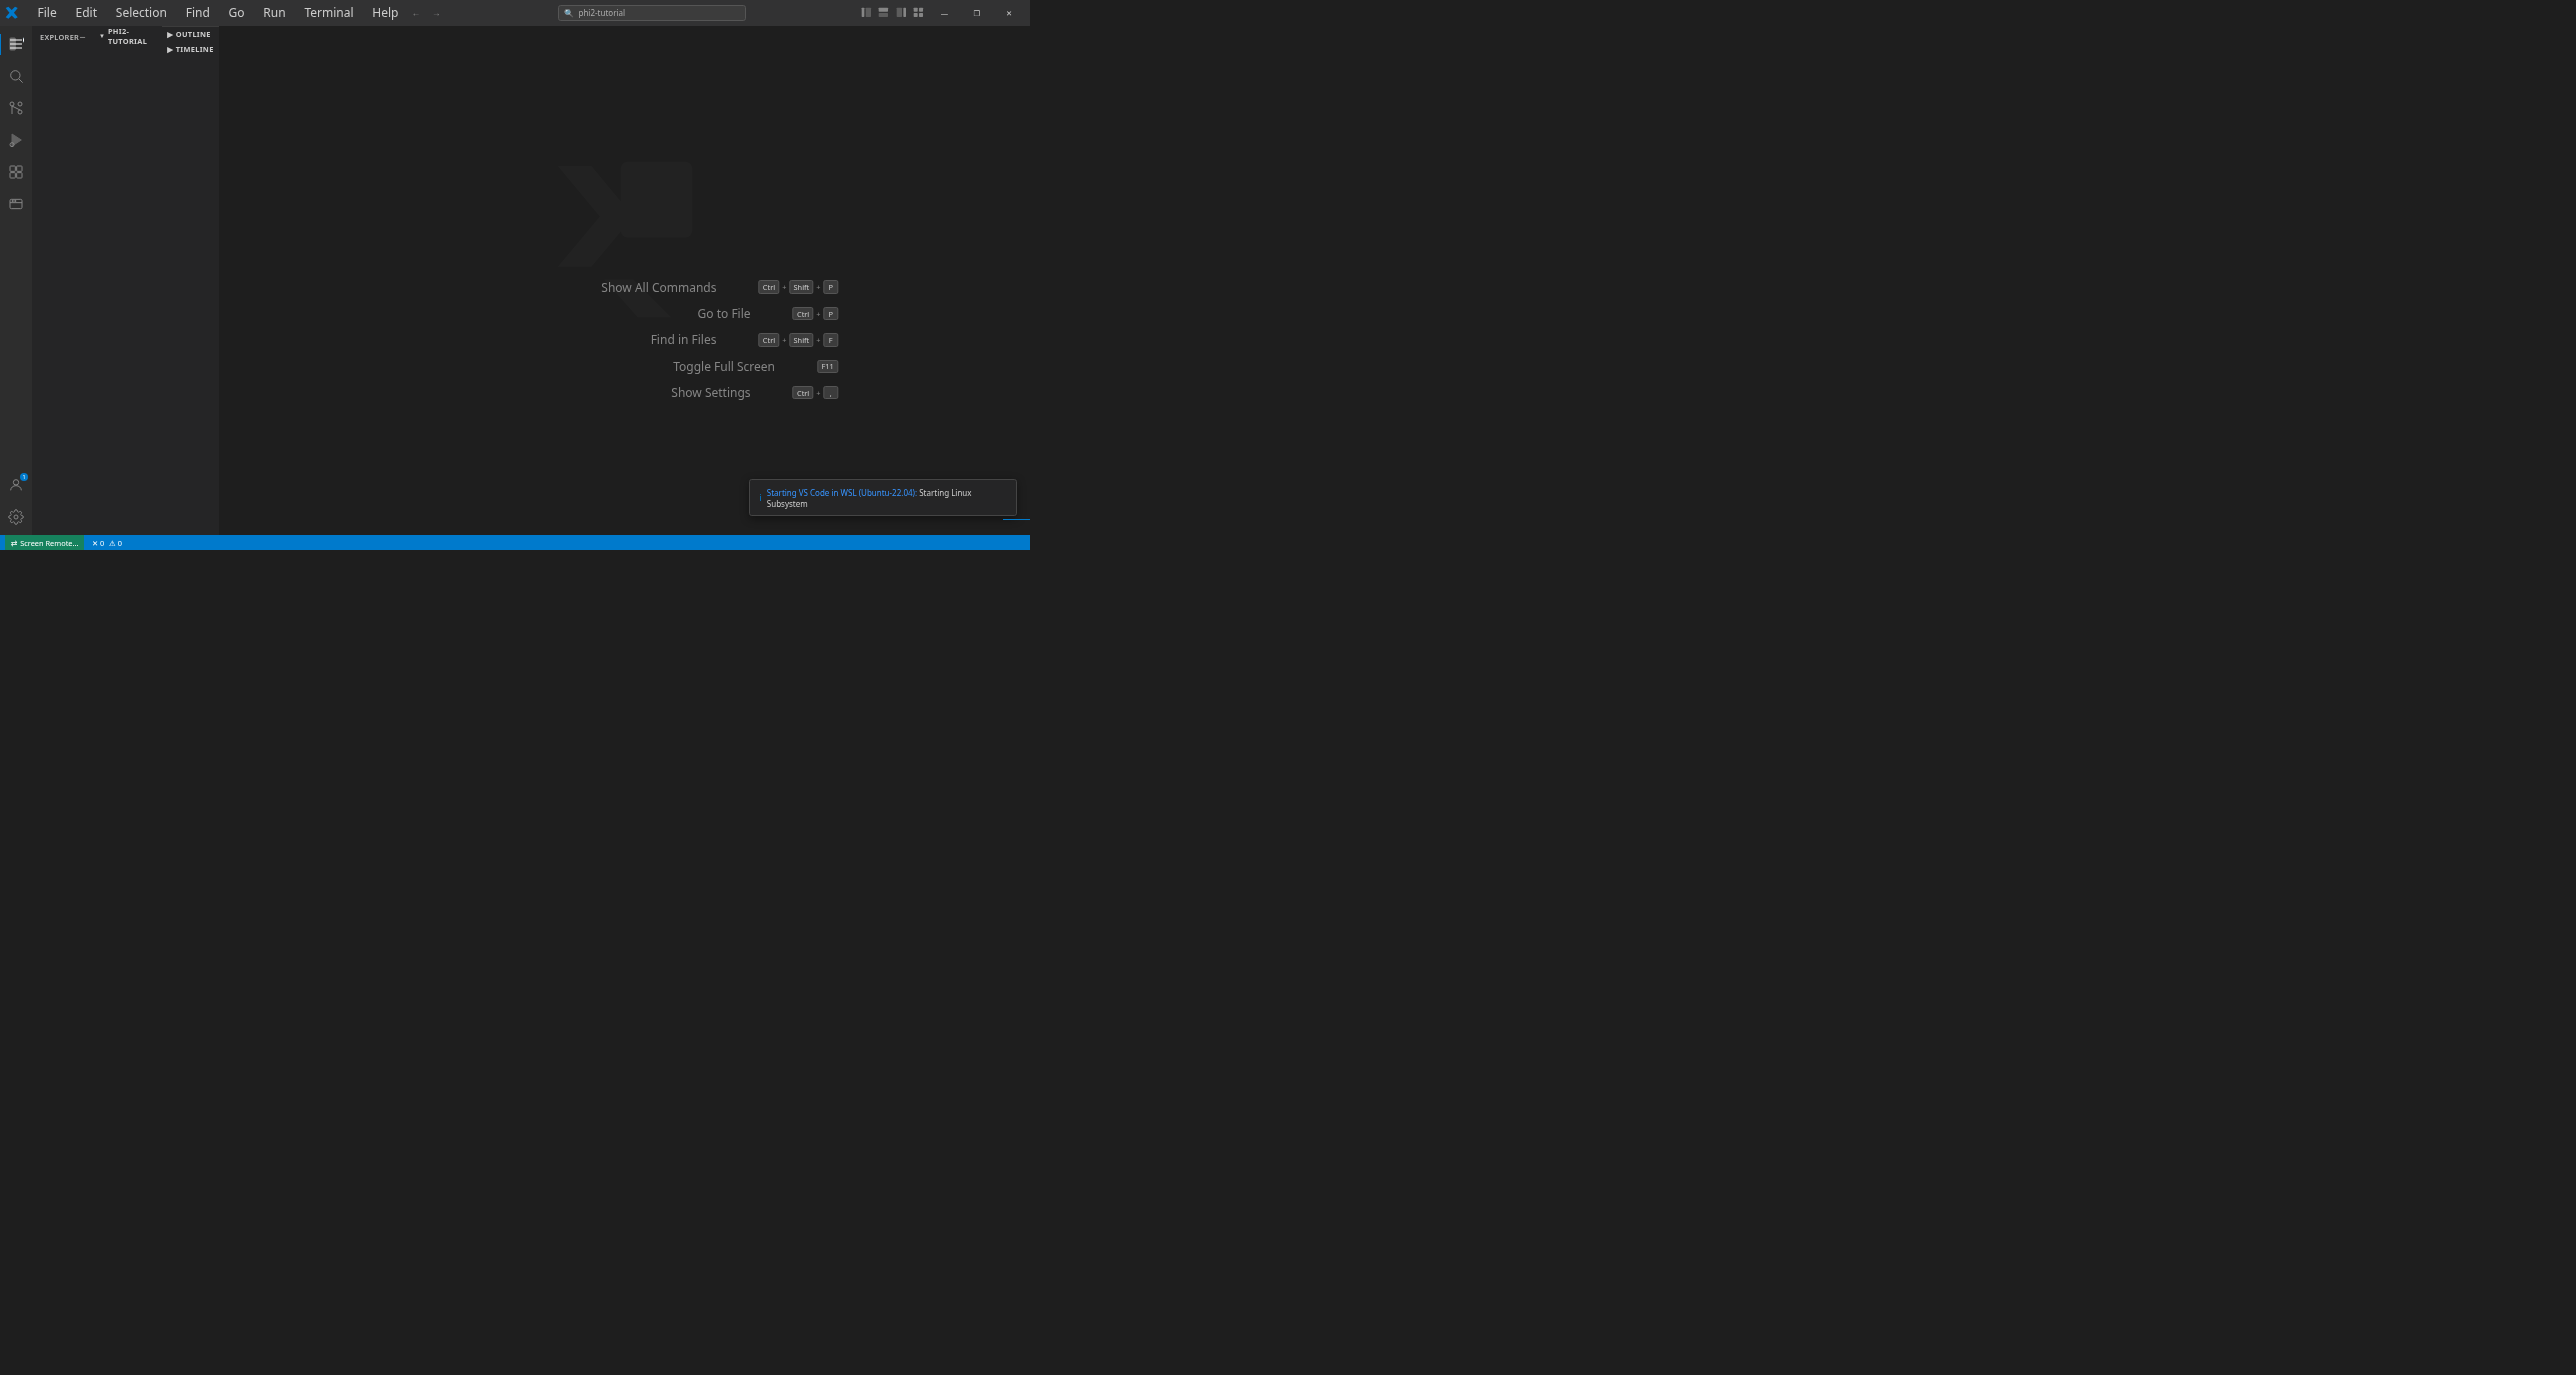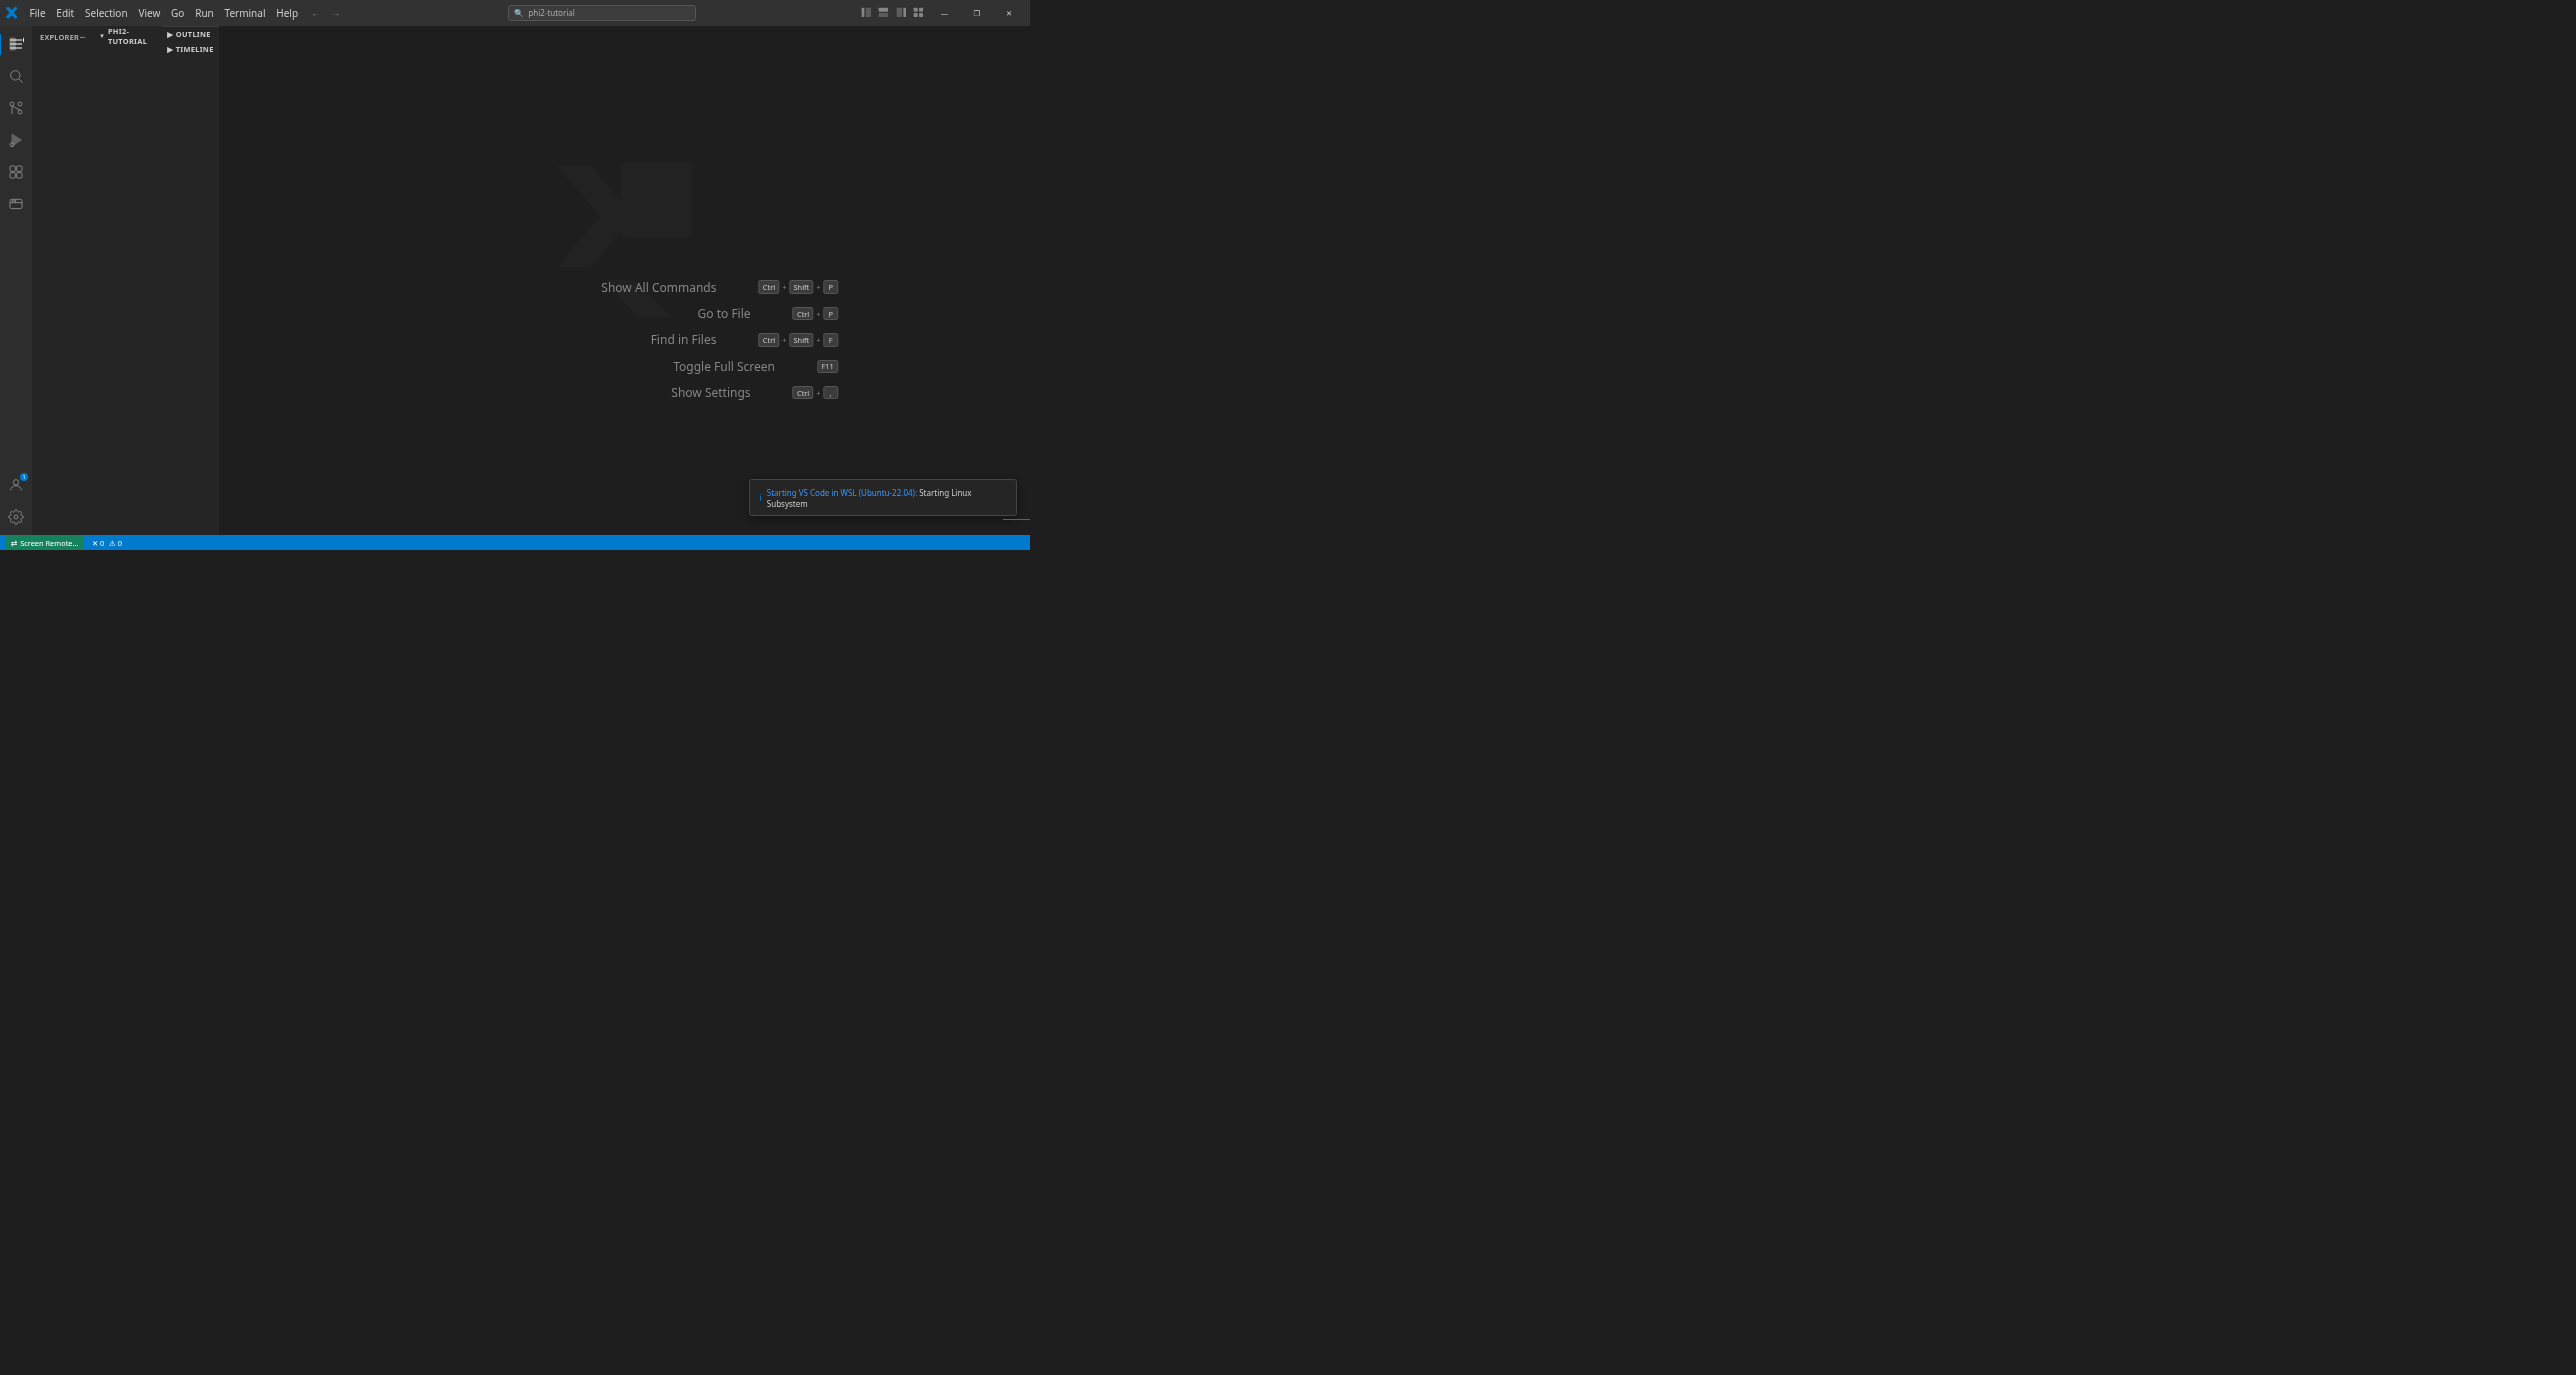--- a/index.html
+++ b/index.html
@@ -31,24 +31,25 @@
       height: 13.4px;
       margin-right: 2.7px;
       flex-shrink: 0;
     }
     .titlebar-menu {
       display: flex;
       gap: 0;
     }
     .titlebar-menu-item {
       padding: 2.7px 5.4px;
-      font-size: 10px;
+      font-size: 12px;
       color: #cccccc;
       cursor: pointer;
       border-radius: 2px;
+      margin-left: 8px;
     }
     .titlebar-search {
       flex: 1;
       display: flex;
       justify-content: center;
     }
     .titlebar-search-box {
       width: 188px;
       height: 16px;
       background: #3c3c3c;
@@ -371,21 +372,21 @@
   <div class="titlebar-logo">
     <svg viewBox="0 0 100 100" xmlns="http://www.w3.org/2000/svg">
       <path d="M74.8 4.9L50 29.8 25.2 4.9 4.9 15.1l28.4 34.9L4.9 84.9 25.2 95.1 50 70.2l24.8 24.9L95.1 84.9 66.7 50 95.1 15.1z" fill="#007acc"></path>
     </svg>
   </div>
 
   <div class="titlebar-menu">
     <div class="titlebar-menu-item">File</div>
     <div class="titlebar-menu-item">Edit</div>
     <div class="titlebar-menu-item">Selection</div>
-    <div class="titlebar-menu-item">View</div>
+    <div class="titlebar-menu-item">Find</div>
     <div class="titlebar-menu-item">Go</div>
     <div class="titlebar-menu-item">Run</div>
     <div class="titlebar-menu-item">Terminal</div>
     <div class="titlebar-menu-item">Help</div>
   </div>
 
   <div class="titlebar-nav">
     <div class="titlebar-nav-btn">←</div>
     <div class="titlebar-nav-btn">→</div>
   </div>

